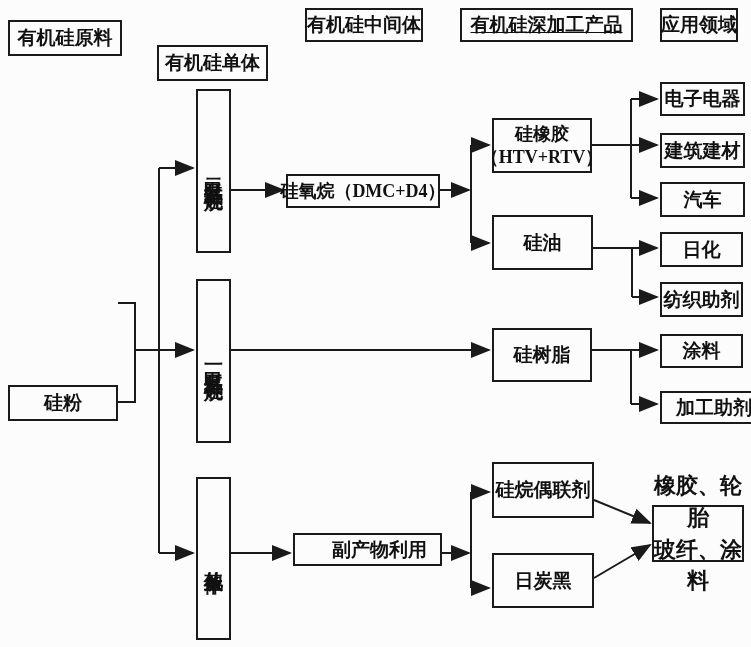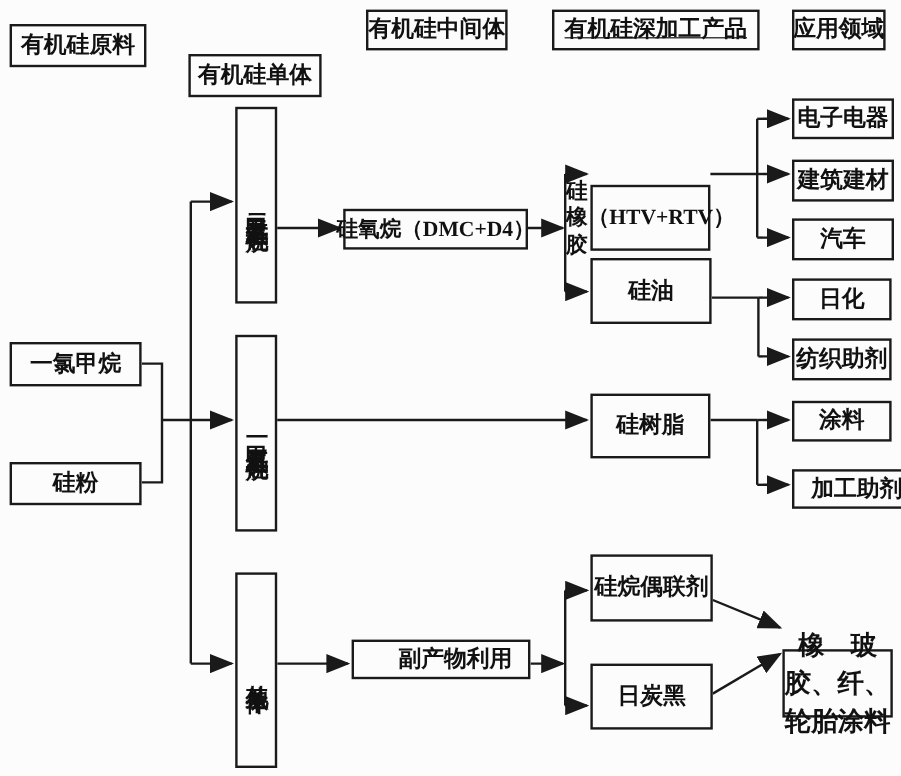--- a/index.html
+++ b/index.html
@@ -36,22 +36,22 @@
     font-weight: bold;
     line-height: 1.25;
     white-space: nowrap;
   }
   .node.vertical {
     writing-mode: vertical-rl;
     letter-spacing: 2px;
     white-space: normal;
   }
   .node.two-line {
+    flex-direction: column;
     white-space: normal;
-    margin-top: 36px;
   }
   .node.two-line span { display: block; }
   .node.small-font { font-size: 18px; }
   .node.final-font { font-size: 22px; line-height: 1.45; }
 </style>
 </head>
 <body>
 
 <div class="canvas">
 
@@ -104,21 +104,20 @@
       <path d="M594 578 L650 545" marker-end="url(#arr)"></path>
     </g>
   </svg>
 
   <div class="node" style="left:8px;top:7px;width:114px;height:36px;margin-top:13px;">有机硅原料</div>
   <div class="node" style="left:157px;top:7px;width:111px;height:36px;margin-top:38px;">有机硅单体</div>
   <div class="node" style="left:305px;top:8px;width:118px;height:34px;">有机硅中间体</div>
   <div class="node" style="left:460px;top:8px;width:173px;height:34px;text-decoration:underline;">有机硅深加工产品</div>
   <div class="node" style="left:660px;top:8px;width:78px;height:34px;">应用领域</div>
 
-  <div class="node" style="left:8px;top:285px;width:110px;height:37px;">一氯甲烷</div>
   <div class="node" style="left:8px;top:385px;width:110px;height:36px;">硅粉</div>
 
   <div class="node vertical" style="left:196px;top:89px;width:35px;height:164px;">二甲基二氯硅烷</div>
   <div class="node vertical" style="left:196px;top:279px;width:35px;height:164px;">一甲基三氯硅烷</div>
   <div class="node vertical" style="left:196px;top:477px;width:35px;height:163px;">其他单体</div>
 
   <div class="node small-font" style="left:286px;top:174px;width:154px;height:34px;">硅氧烷（DMC+D4）</div>
   <div class="node" style="left:293px;top:533px;width:149px;height:33px;padding-left:24px;">副产物利用</div>
 
   <div class="node two-line small-font" style="left:492px;top:118px;width:100px;height:55px;">

